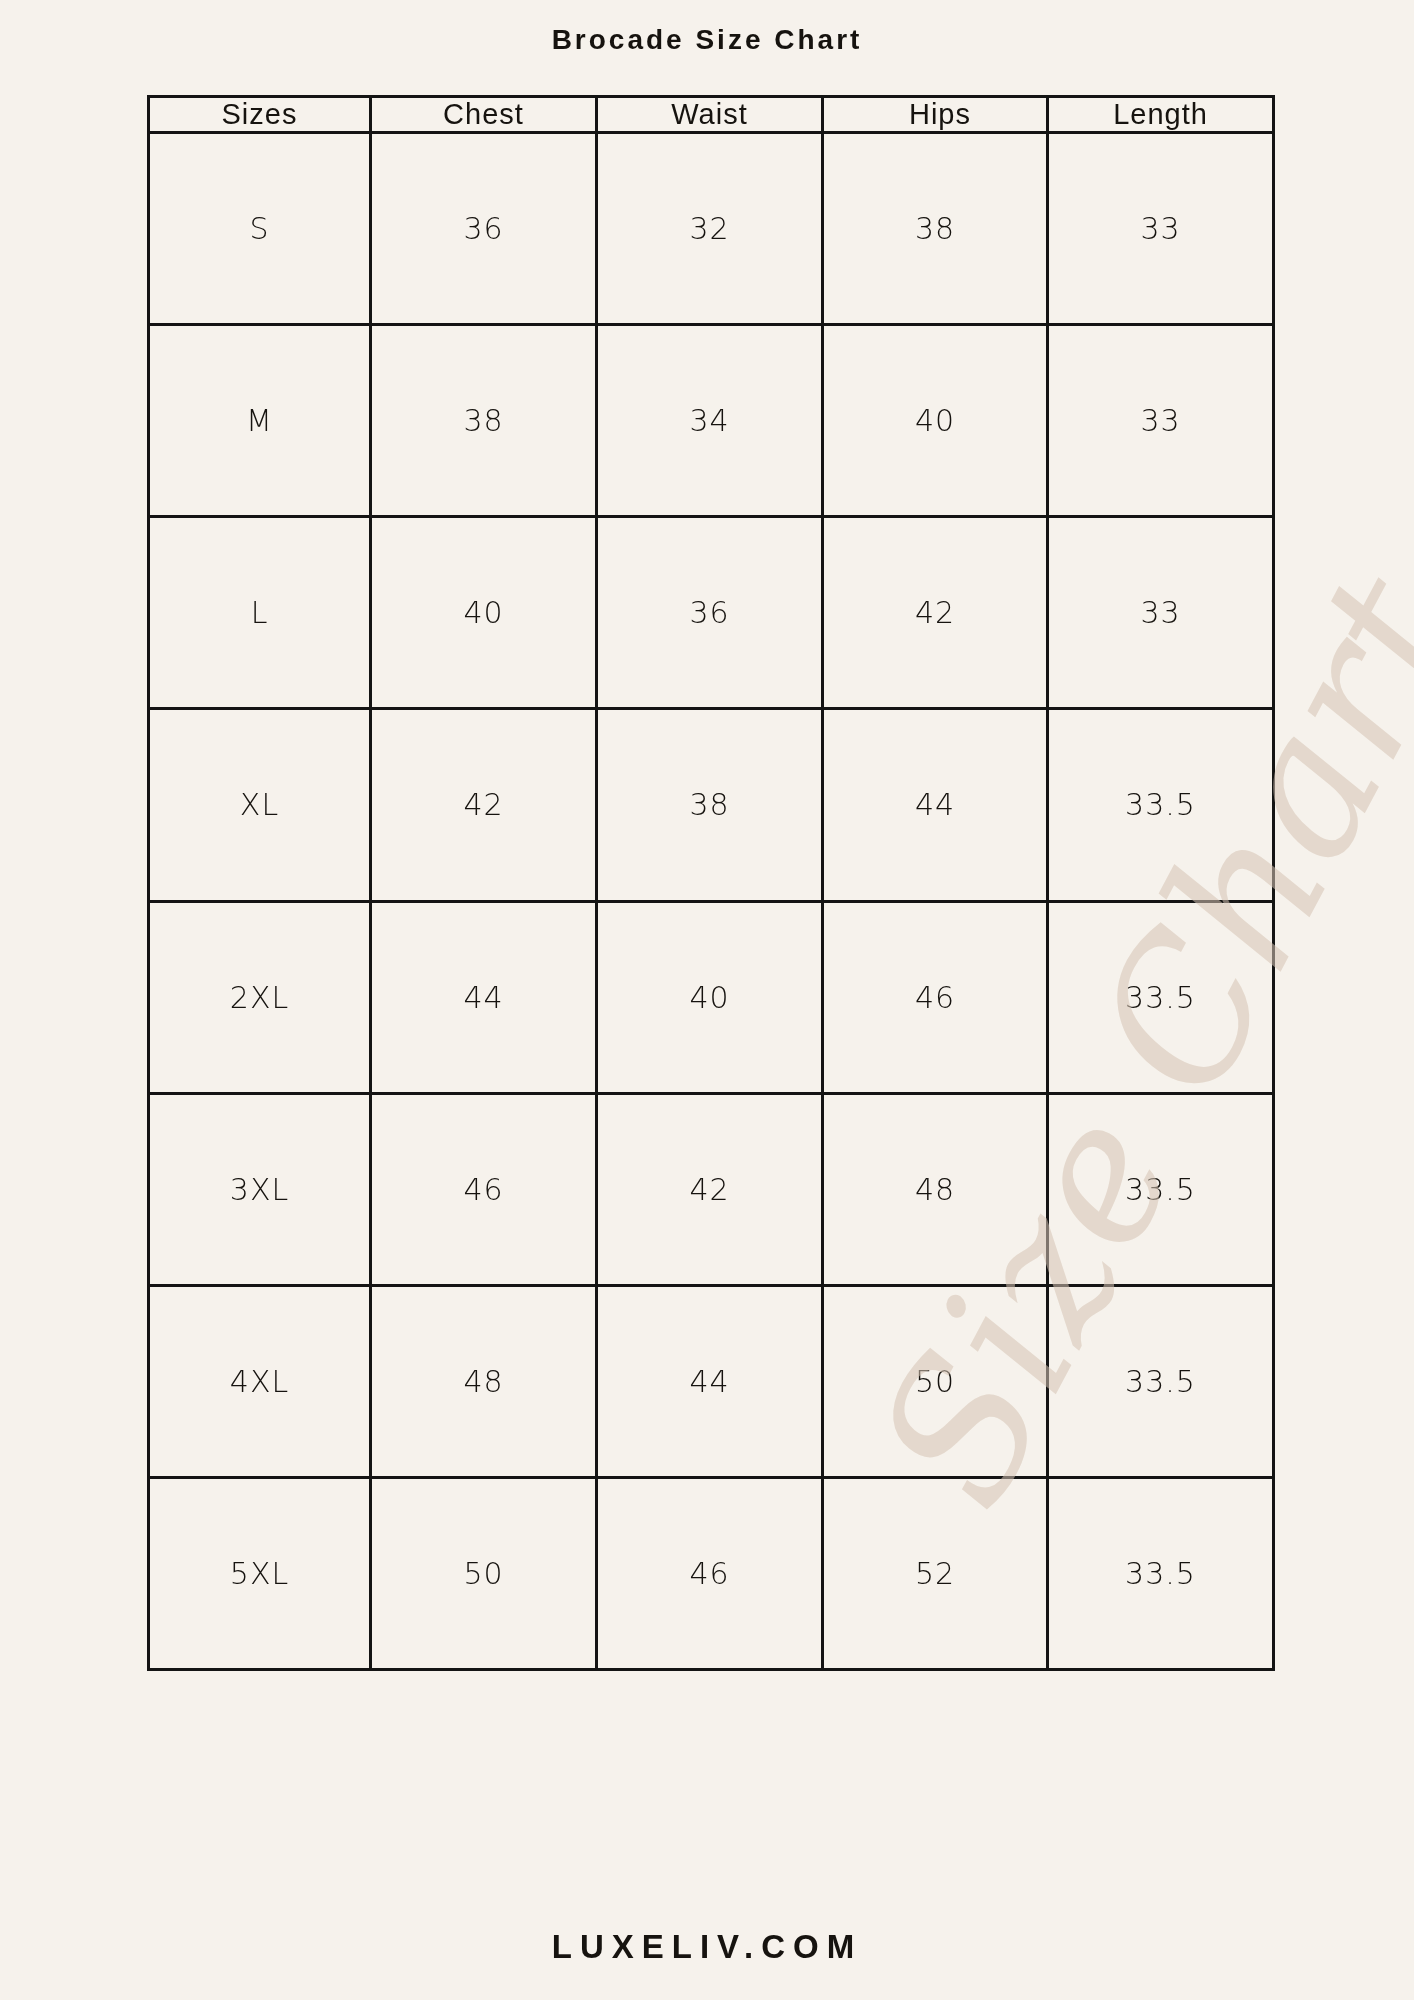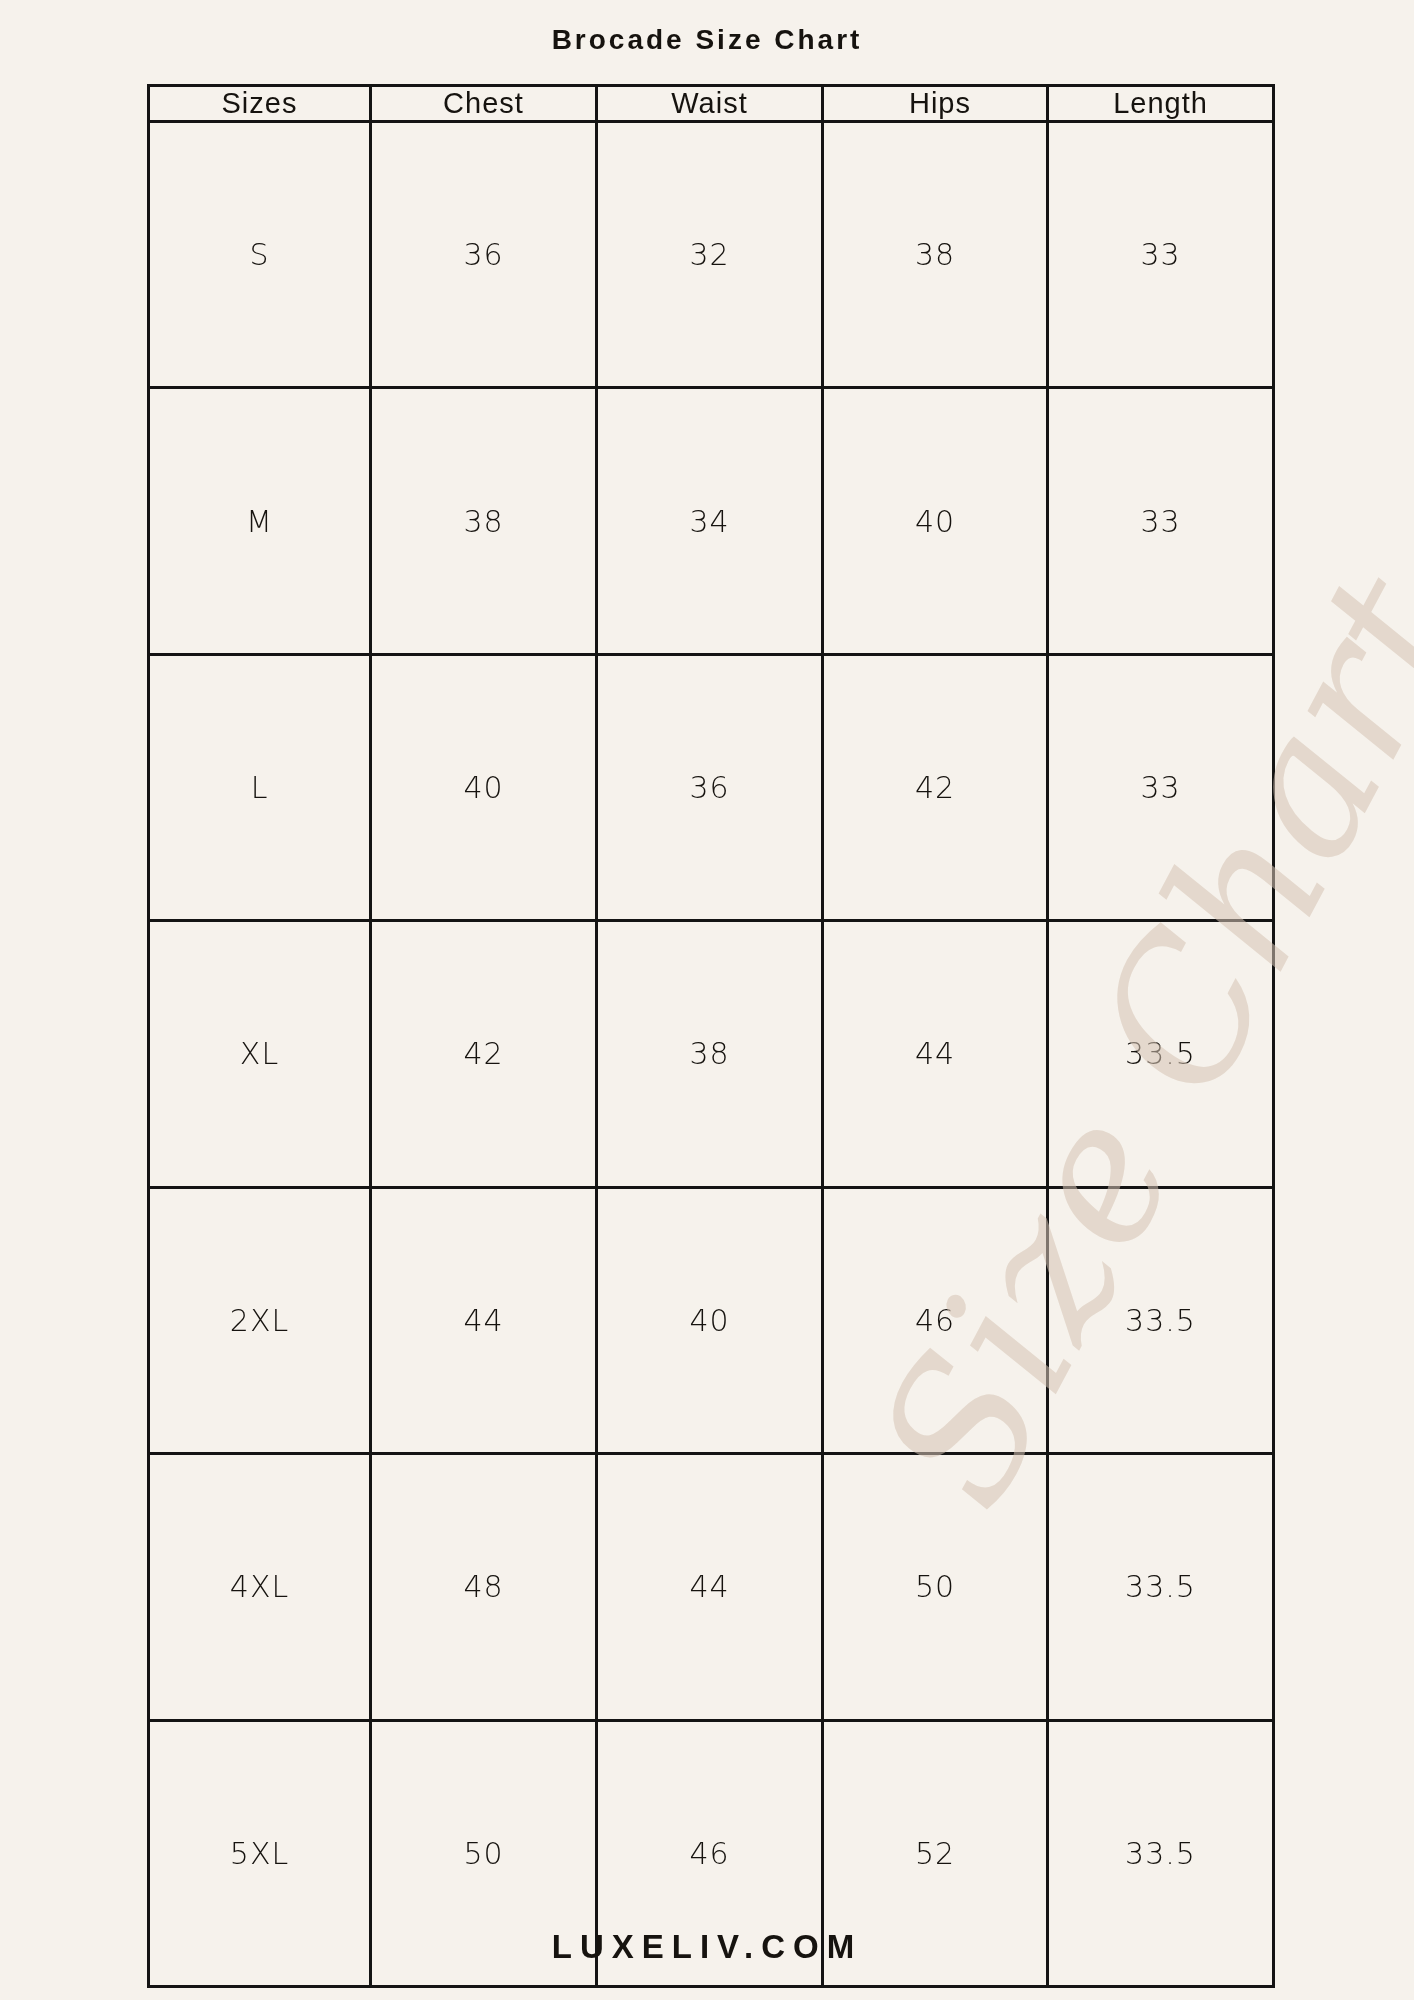--- a/index.html
+++ b/index.html
@@ -22,23 +22,23 @@
     width: 1414px;
     text-align: center;
     font-size: 28px;
     font-weight: 700;
     letter-spacing: 3px;
     color: #16130f;
   }
   table.size-chart {
     position: absolute;
     left: 147px;
-    top: 84px;
+    top: 95px;
     width: 1125px;
-    height: 1904px;
+    height: 1576px;
     border-collapse: collapse;
     table-layout: fixed;
   }
   col.c-sizes  { width: 222px; }
   col.c-chest  { width: 226px; }
   col.c-waist  { width: 226px; }
   col.c-hips   { width: 225px; }
   col.c-length { width: 226px; }
   table.size-chart th,
   table.size-chart td {
@@ -140,20 +140,27 @@
         <td style="border-color: rgb(20, 20, 20);">33.5</td>
       </tr>
       <tr>
         <td style="border-color: rgb(20, 20, 20);">2XL</td>
         <td style="border-color: rgb(20, 20, 20);">44</td>
         <td style="border-color: rgb(20, 20, 20);">40</td>
         <td style="border-color: rgb(20, 20, 20);">46</td>
         <td style="border-color: rgb(20, 20, 20);">33.5</td>
       </tr>
       <tr>
+        <td style="border-color: rgb(20, 20, 20);">3XL</td>
+        <td style="border-color: rgb(20, 20, 20);">46</td>
+        <td style="border-color: rgb(20, 20, 20);">42</td>
+        <td style="border-color: rgb(20, 20, 20);">48</td>
+        <td style="border-color: rgb(20, 20, 20);">33.5</td>
+      </tr>
+      <tr>
         <td style="border-color: rgb(20, 20, 20);">4XL</td>
         <td style="border-color: rgb(20, 20, 20);">48</td>
         <td style="border-color: rgb(20, 20, 20);">44</td>
         <td style="border-color: rgb(20, 20, 20);">50</td>
         <td style="border-color: rgb(20, 20, 20);">33.5</td>
       </tr>
       <tr>
         <td style="border-color: rgb(20, 20, 20);">5XL</td>
         <td style="border-color: rgb(20, 20, 20);">50</td>
         <td style="border-color: rgb(20, 20, 20);">46</td>

